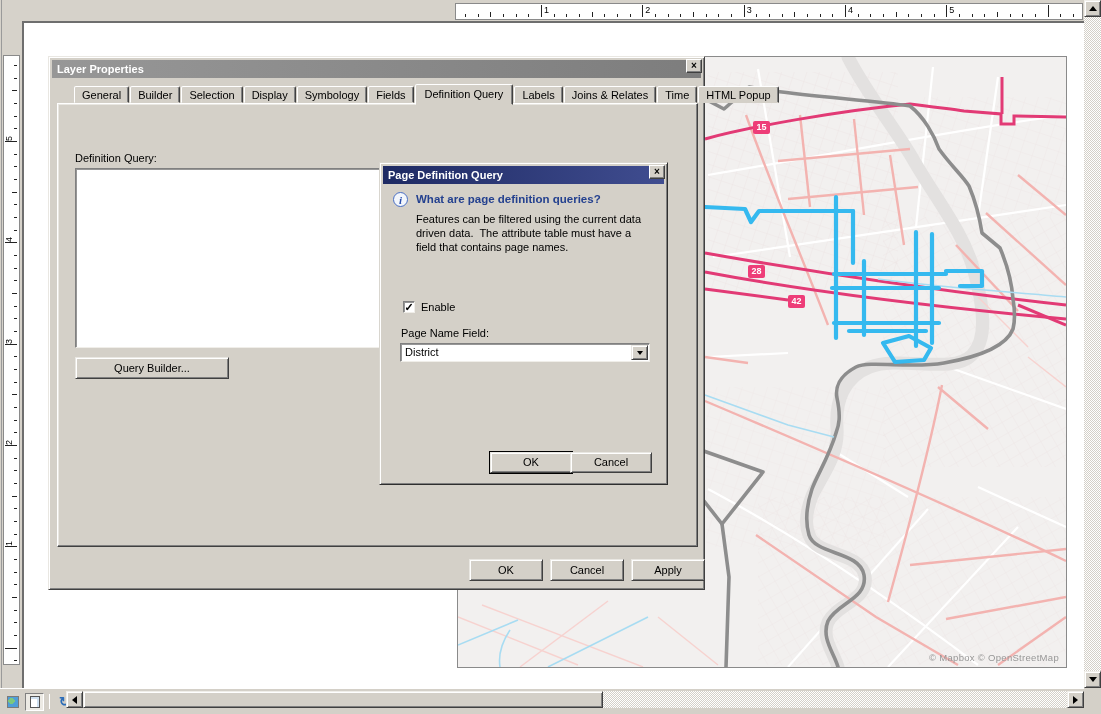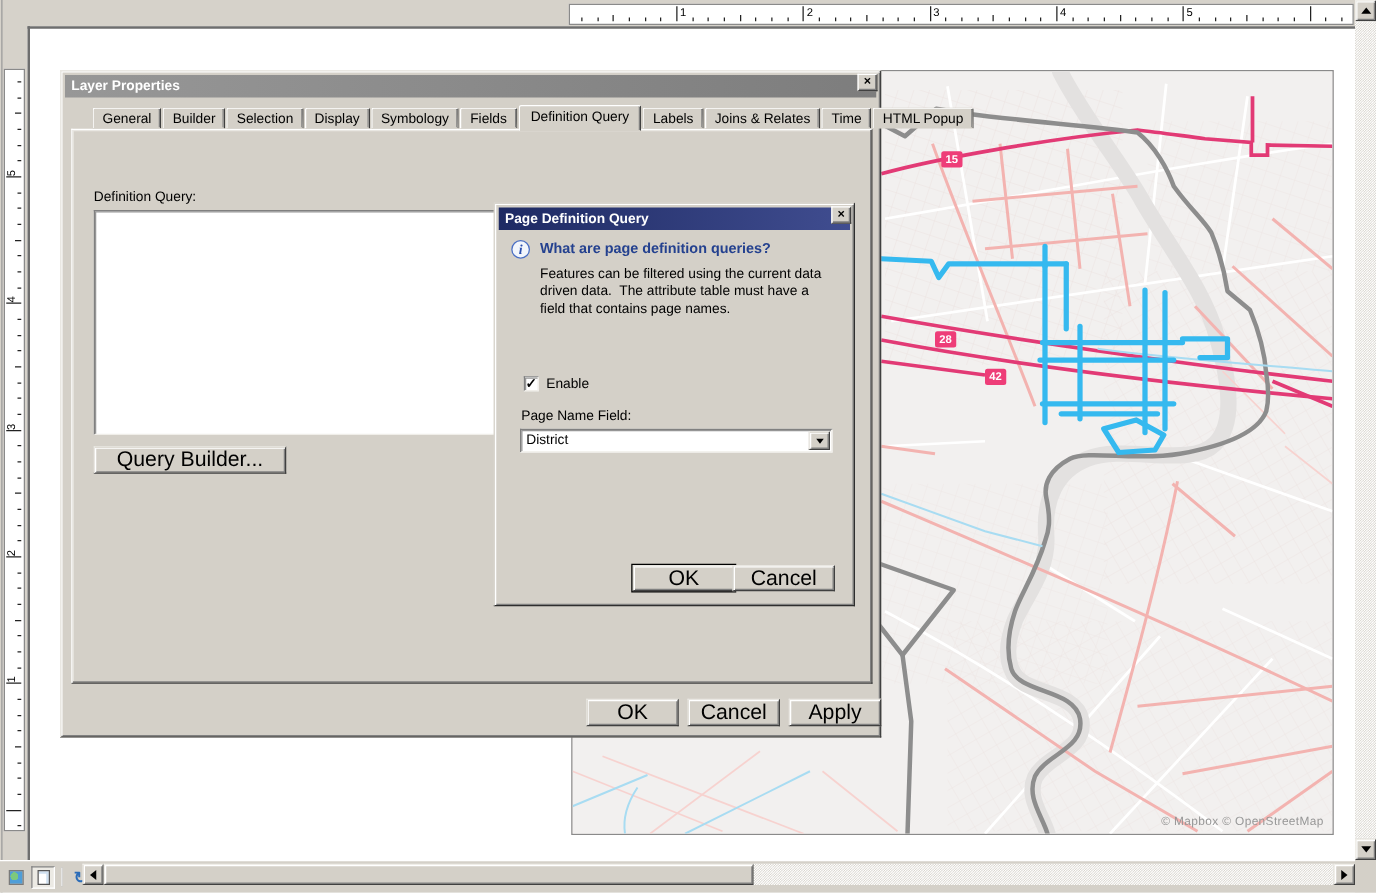--- a/index.html
+++ b/index.html
@@ -57,42 +57,42 @@
     box-shadow:inset 1px 1px 0 #fff, inset -1px -1px 0 #808080; }
   .titlebar { position:absolute; left:3px; top:3px; right:3px; height:18px; display:flex; align-items:center;
     padding-left:5px; color:#fff; font-weight:bold; }
   .titlebar.inactive { background:linear-gradient(to right,#979797,#7d7d7d); }
   .titlebar.active { background:linear-gradient(to right,#1e2a63,#404d90); }
   .close-btn { position:absolute; right:2px; top:2px; width:16px; height:14px; background:#d4d0c8;
     border:1px solid; border-color:#fff #404040 #404040 #fff; box-shadow:inset -1px -1px 0 #808080;
     font-size:10px; font-weight:bold; color:#000; text-align:center; line-height:12px; cursor:default; }
   .btn { background:#d4d0c8; border:1px solid; border-color:#e9e7e2 #404040 #404040 #e9e7e2;
     box-shadow:inset 1px 1px 0 #fff, inset -1px -1px 0 #808080; font-family:"Liberation Sans",sans-serif;
-    font-size:17px; color:#000; text-align:center; position:absolute; }
+    font-size:11px; color:#000; text-align:center; position:absolute; }
   .btn.default { outline:1px solid #000; }
   .sunken { background:#fff; border:1px solid; border-color:#808080 #f0eee9 #f0eee9 #808080; box-shadow:inset 1px 1px 0 rgba(64,64,64,.55); }
 
   
   #lp-dialog { left:48px; top:56px; width:657px; height:534px; z-index:10; }
   #tab-strip { position:absolute; left:25px; top:26px; height:20px; display:flex; align-items:flex-end; z-index:6; }
   .tab { height:17px; padding:0 7px; line-height:16px; background:#d4d0c8; border:1px solid;
     border-color:#fff #404040 transparent #fff; box-shadow:inset -1px 0 0 #808080; border-radius:2px 2px 0 0; margin-right:1px; white-space:nowrap; }
   .tab.active { height:21px; line-height:19px; margin-bottom:-2px; padding:0 9px; position:relative; z-index:7; }
   #lp-pane { position:absolute; left:8px; top:46px; width:641px; height:444px; background:#d4d0c8;
     border:1px solid; border-color:#fff #404040 #404040 #fff; box-shadow:inset -1px -1px 0 #808080, inset 1px 1px 0 #e9e7e2; }
   #dq-label { position:absolute; left:17px; top:48px; }
   #dq-textarea { position:absolute; left:17px; top:64px; width:322px; height:180px; }
   #btn-query-builder { left:17px; top:253px; width:154px; height:22px; }
   #btn-page-definition { left:177px; top:253px; width:155px; height:22px; }
   #lp-ok { left:420px; top:502px; width:74px; height:22px; }
   #lp-cancel { left:501px; top:502px; width:74px; height:22px; }
   #lp-apply { left:582px; top:502px; width:74px; height:22px; }
 
   
-  #pdq-dialog { left:395px; top:162px; width:289px; height:323px; z-index:20; border-color:#d9d6cf #2e2e2e #2e2e2e #d9d6cf; }
+  #pdq-dialog { left:379px; top:162px; width:289px; height:323px; z-index:20; border-color:#d9d6cf #2e2e2e #2e2e2e #d9d6cf; }
   #pdq-info-icon { position:absolute; left:13px; top:29px; width:15px; height:15px; border:1px solid #4a6fc4; border-radius:50%;
     background:#f2f6fc; color:#2b4fae; font-family:"Liberation Serif",serif; font-style:italic; font-weight:bold;
     font-size:11px; text-align:center; line-height:14px; }
   #pdq-heading { position:absolute; left:36px; top:30px; font-weight:bold; color:#24418f; font-size:11.5px; }
   .pdq-body-line { position:absolute; left:36px; white-space:pre; color:#000; }
   .checkbox { position:absolute; width:12px; height:12px; font-size:11px; font-weight:bold; line-height:11px; text-align:center; }
   .radio { position:absolute; width:11px; height:11px; border-radius:50%; background:#fff; border:1px solid #808080;
     box-shadow:inset 1px 1px 0 rgba(64,64,64,.4); }
   .radio.selected::after { content:""; position:absolute; left:2.5px; top:2.5px; width:4px; height:4px; border-radius:50%; background:#000; }
   #pdq-combo { position:absolute; left:20px; top:180px; width:250px; height:19px; }

